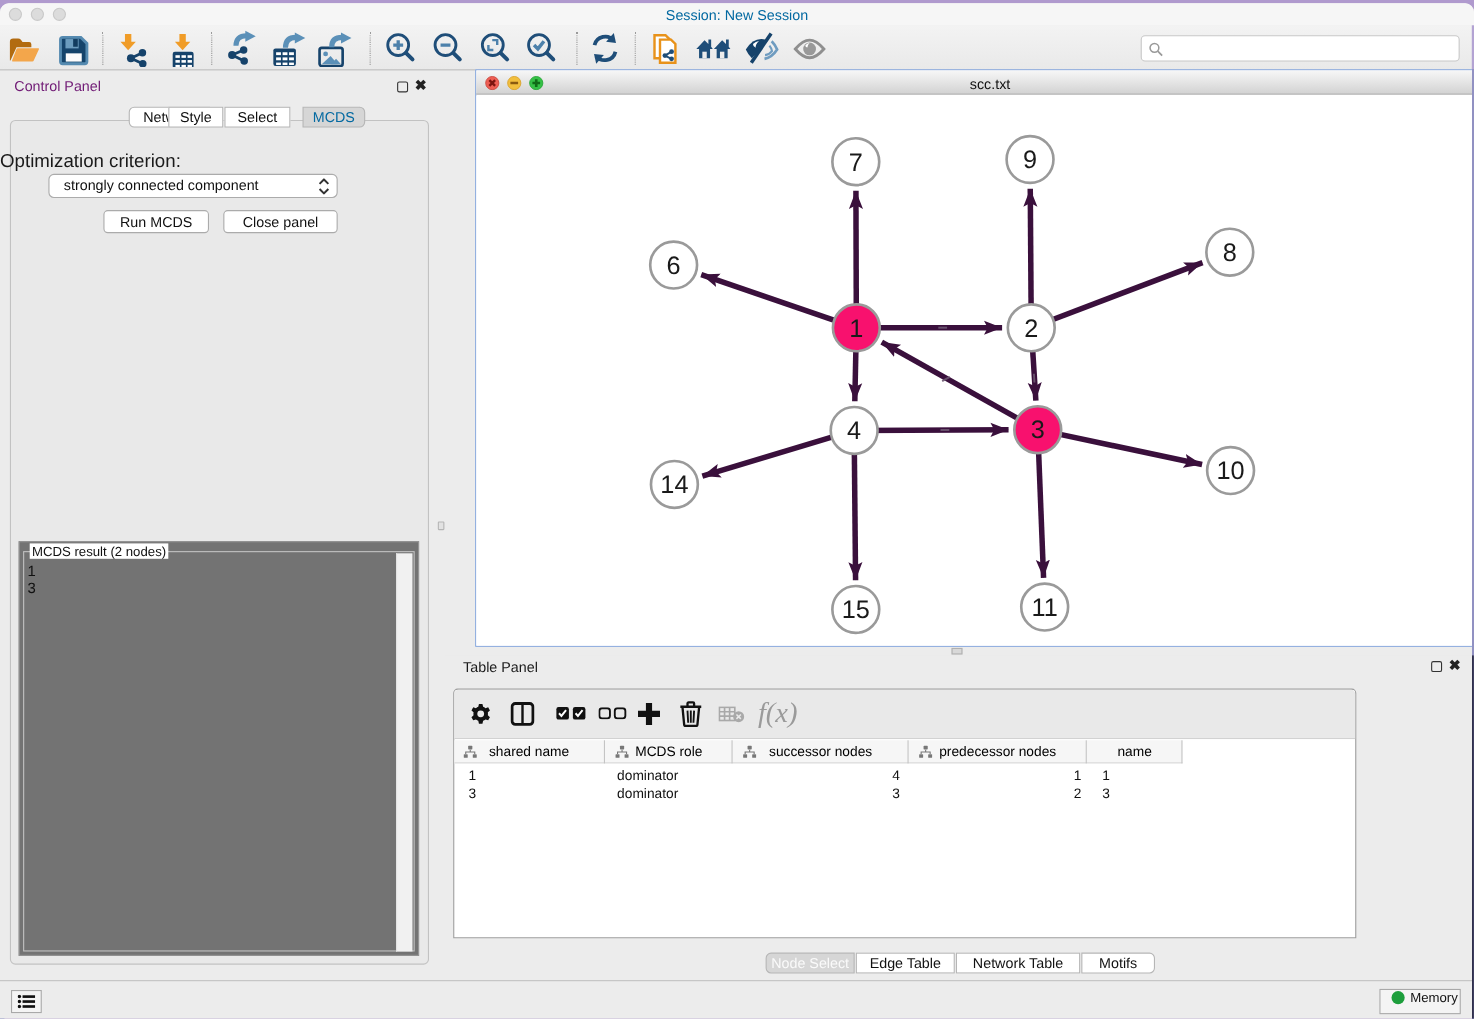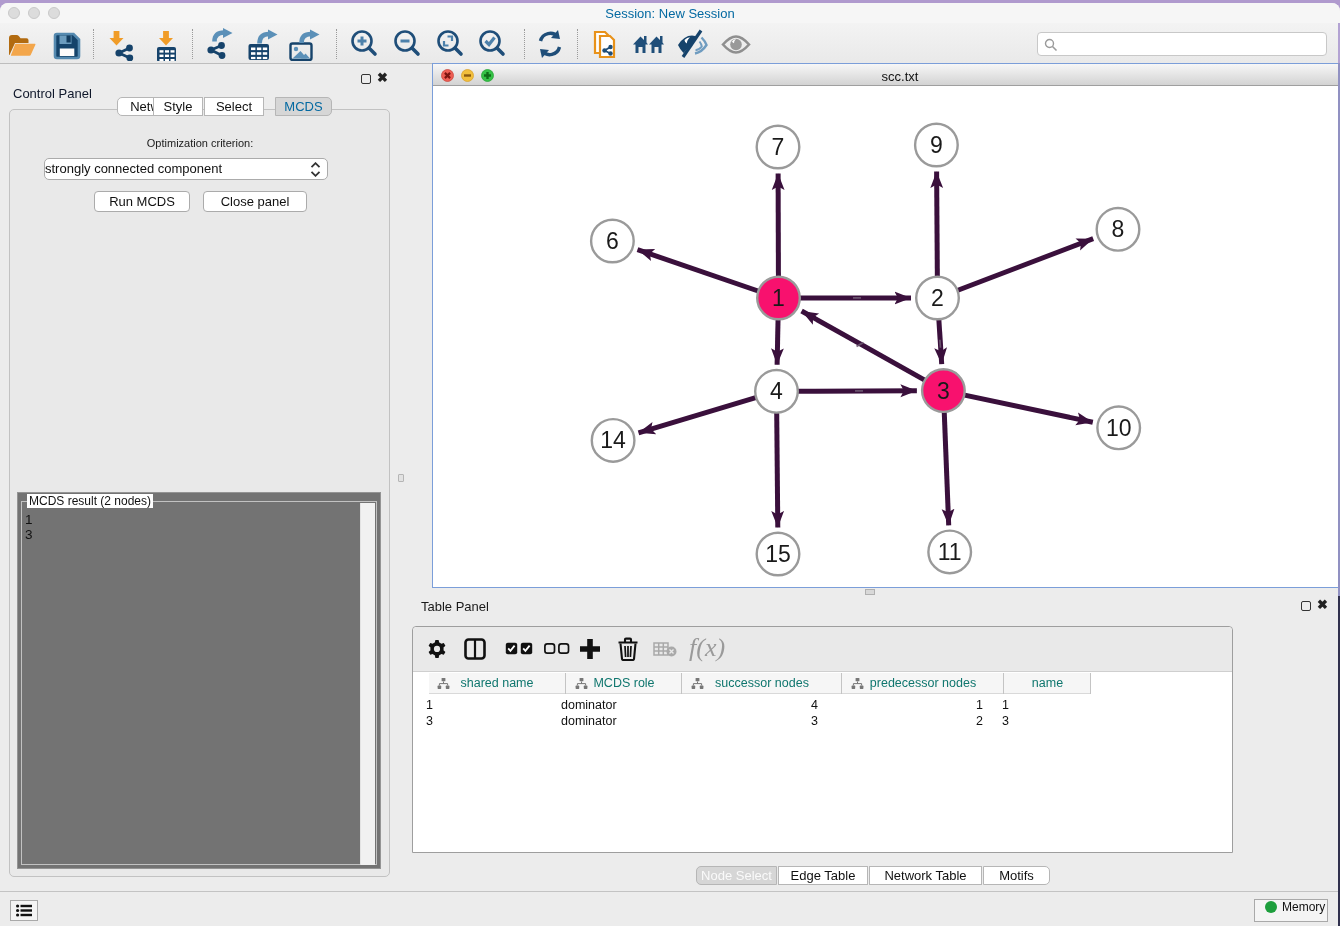--- a/index.html
+++ b/index.html
@@ -9,38 +9,38 @@
 
 #titlebar { position:absolute; left:0; top:3px; width:1340px; height:20px; background:#f6f6f6; border-radius:8px 8px 0 0; }
 .tl { position:absolute; top:4px; width:12px; height:12px; border-radius:50%; background:#dcdcdc; border:1px solid #c9c9c9; }
 #title { position:absolute; top:3px; width:100%; text-align:center; color:#0369a1; font-size:13px; }
 
 #toolbar { position:absolute; left:0; top:23px; width:1340px; height:41px; background:linear-gradient(#f3f3f3,#e9e9e9); border-bottom:1px solid #bdbdbd; }
 .tsep { position:absolute; top:6px; height:30px; width:0; border-left:1px dotted #9a9a9a; }
 .ticon { position:absolute; top:4px; }
 #search { position:absolute; left:1037px; top:9px; width:290px; height:24px; background:#fff; border:1px solid #c8c8c8; border-radius:4px; }
 
-#cptitle { position:absolute; left:13px; top:86px; font-size:13px; color:#0f172a; }
+#cptitle { position:absolute; left:13px; top:71px; font-size:13px; color:#701a75; }
 .tab { position:absolute; top:97px; height:19px; z-index:3; background:#fff; border:1px solid #b6b6b6; font-size:13px; color:#111; text-align:center; line-height:18px; }
 #cpbox { position:absolute; left:9px; top:109px; width:381px; height:768px; background:#e9e9e9; border:1px solid #c2c2c2; border-radius:5px; }
-#optlabel { position:absolute; left:0; top:137px; width:400px; text-align:center; font-size:11px; color:#1a1a1a; }
-#dropdown { position:absolute; left:44px; top:158px; width:284px; height:22px; background:#fff; border:1px solid #ababab; border-radius:5px; font-size:13px; color:#111; line-height:20px; }
+#optlabel { position:absolute; left:0; top:137px; width:400px; font-size:17px; color:#1a1a1a; }
+#dropdown { position:absolute; left:44px; top:158px; width:263px; height:22px; background:#fff; border:1px solid #ababab; border-radius:5px; font-size:13px; color:#111; line-height:20px; padding-left:13px; }
 .btn { position:absolute; top:191px; height:21px; background:#fff; border:1px solid #ababab; border-radius:4px; font-size:13px; color:#111; text-align:center; line-height:19px; }
 #mcdsbox { position:absolute; left:17px; top:492px; width:364px; height:377px; background:#737373; border:1px solid #949494; }
 #mcdsfield { position:absolute; left:3px; top:8px; right:3px; bottom:3px; border:1px solid #c2c2c2; }
 #mcdslabel { position:absolute; left:5px; top:-8px; font-size:12px; color:#111; background:#fff; padding:0 2px; }
 
 #netwin { position:absolute; left:404px; top:63px; width:936px; height:525px; border:1px solid #7b9ed9; background:#fff;margin-left:28px; }
 #nettitle { position:absolute; left:0; top:0; width:100%; height:22px; background:linear-gradient(#f7f7f7,#d3d3d3); border-bottom:1px solid #9f9f9f; }
 #netcanvas { position:absolute; left:0; top:23px; width:934px; height:500px; overflow:hidden; background:#fff; }
 
 #tablepanel { position:absolute; left:404px; top:596px; width:936px; height:294px; background:#ececec; }
 #tpbox { position:absolute; left:8px; top:30px; width:821px; height:227px; background:#fff; border:1px solid #9e9e9e; border-radius:4px 4px 0 0; }
 #tptoolbar { position:absolute; left:0; top:0; width:100%; height:45px; background:#e9e9e9; border-bottom:1px solid #cfcfcf; border-radius:4px 4px 0 0; }
-#thead { position:absolute; left:16px; top:46px; width:662px; height:21px; background:#f6f6f6; border-bottom:1px solid #d9d9d9; font-size:12.5px; color:#0f766e; }
+#thead { position:absolute; left:0; top:46px; width:662px; height:21px; background:#f6f6f6; border-bottom:1px solid #d9d9d9; font-size:12.5px; color:#000000; }
 .th { position:absolute; top:0; height:21px; border-right:1px solid #c4c4c4; text-align:center; line-height:21px; }
 .cicon { position:absolute; left:8px; top:4px; }
 .trow { position:absolute; font-size:12.5px; color:#111; height:16px; }
 .btab { position:absolute; top:270px; height:19px; z-index:3; background:#fff; border:1px solid #b6b6b6; font-size:13px; color:#111; text-align:center; line-height:18px; }
 
 #statusbar { position:absolute; left:0; top:891px; width:1340px; height:35px; background:#ececec; border-top:1px solid #c3c3c3; }
 #listbtn { position:absolute; left:10px; top:8px; width:28px; height:21px; background:#f4f4f4; border:1px solid #a9a9a9; }
 #membtn { position:absolute; left:1254px; top:7px; width:74px; height:23px; background:#f4f4f4; border:1px solid #a9a9a9; font-size:12px; color:#111; }
 </style>
 </head>

